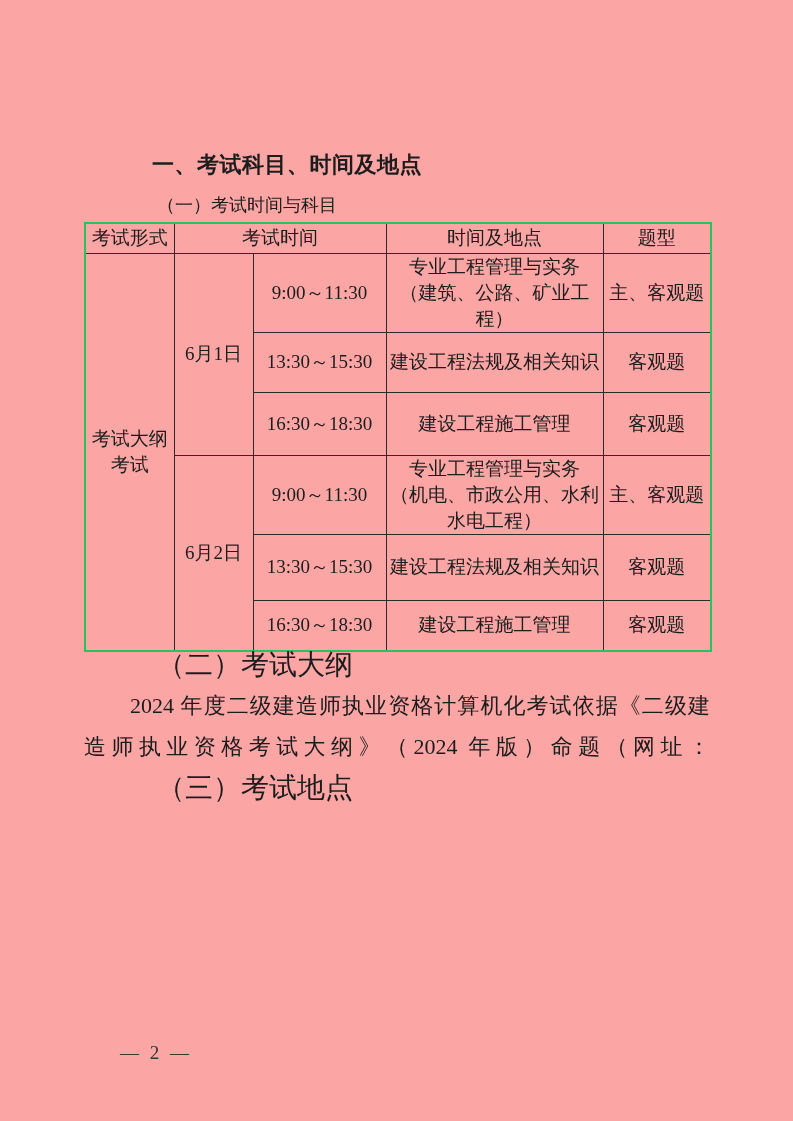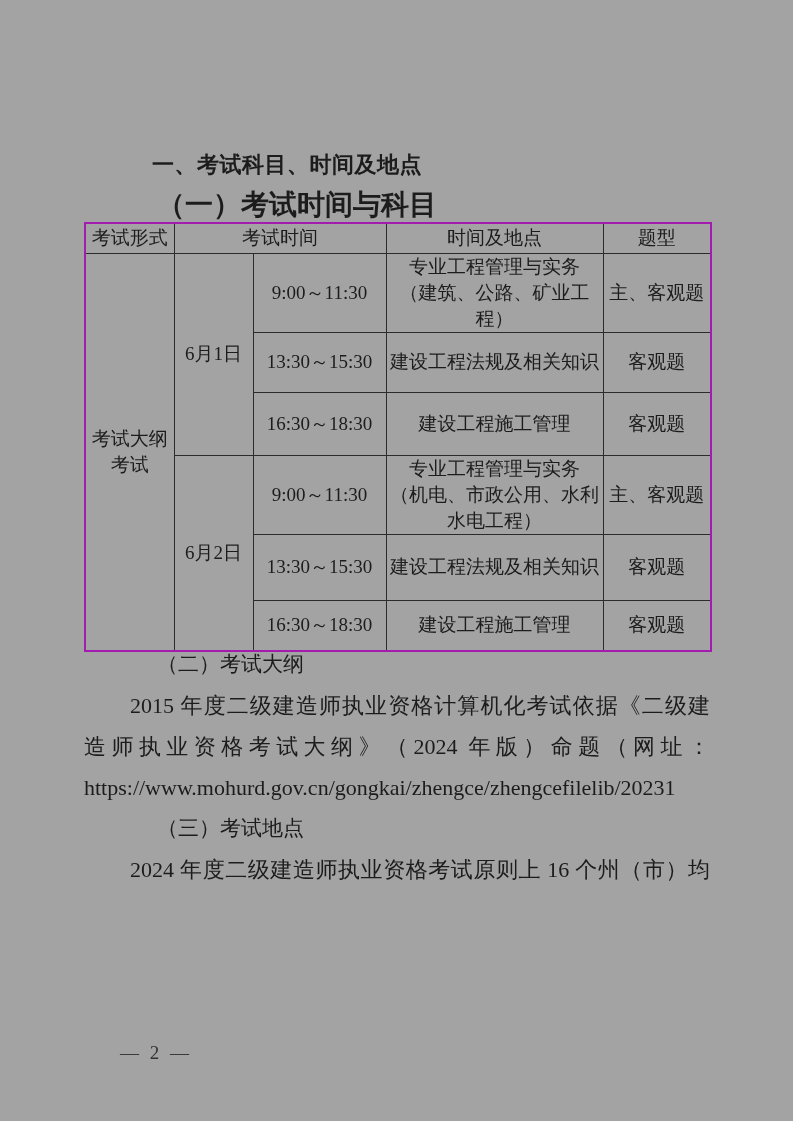--- a/index.html
+++ b/index.html
@@ -1,62 +1,62 @@
 <!DOCTYPE html>
 <html><head>
 <meta charset="utf-8">
 <style>
   html, body { margin: 0; padding: 0; background: #e8e8e8; }
   .page {
     position: relative;
     width: 793px;
     height: 1121px;
-    background: #a3a3a3;
+    background: #fca5a5;
     font-family: "Liberation Serif", "DejaVu Serif", serif;
     color: #1c1c1c;
     overflow: hidden;
   }
   .doc-title {
     position: absolute;
     left: 152px;
     top: 150px;
     margin: 0;
     font-family: "Liberation Sans", "DejaVu Sans", sans-serif;
     font-size: 22px;
     font-weight: bold;
     letter-spacing: 0.5px;
     line-height: 30px;
   }
   .sub1 {
     position: absolute;
     left: 157px;
     top: 191px;
     margin: 0;
-    font-size: 28px;
-    font-weight: bold;
+    font-size: 18px;
+    font-weight: normal;
     line-height: 28px;
   }
   table.exam {
     position: absolute;
     left: 84px;
     top: 222px;
     width: 626px;
     border-collapse: collapse;
     table-layout: fixed;
   }
   table.exam th, table.exam td {
     border: 1.6px solid #2b2b2b;
     text-align: center;
     vertical-align: middle;
     padding: 0 2px;
     font-weight: normal;
     font-size: 19px;
     line-height: 26px;
   }
-  table.exam { border: 2px solid #a21caf; }
+  table.exam { border: 2px solid #22c55e; }
   .pre { white-space: pre-line; }
   .cell-subject { font-size: 17.5px; line-height: 25px; margin-top: 32px; }
   tr.rh  { height: 30px; }
   tr.r1  { height: 66px; }
   tr.r2  { height: 60px; }
   tr.r3  { height: 63px; }
   tr.r4  { height: 75px; }
   tr.r5  { height: 66px; }
   tr.r6  { height: 51px; }
   .bodytext {
@@ -67,21 +67,21 @@
     font-size: 22px;
   }
   .bline {
     line-height: 41px;
     height: 41px;
     text-align: justify;
     overflow: hidden;
   }
   .stretch { text-align-last: justify; }
   .indent { text-indent: 46px; }
-  .subhead { text-indent: 73px; font-size: 21px; }
+  .subhead { text-indent: 73px; font-size: 28px; }
   .footer {
     position: absolute;
     left: 120px;
     top: 1042px;
     font-size: 19px;
     letter-spacing: 3px;
     color: #333;
   }
 </style>
 </head>
@@ -143,22 +143,20 @@
       <tr class="r6">
         <td>16:30～18:30</td>
         <td class="cell-subject">建设工程施工管理</td>
         <td>客观题</td>
       </tr>
     </tbody>
   </table>
 
   <div class="bodytext">
     <div class="bline subhead">（二）考试大纲</div>
-    <div class="bline stretch indent">2015 年度二级建造师执业资格计算机化考试依据《二级建</div>
+    <div class="bline stretch indent">2024 年度二级建造师执业资格计算机化考试依据《二级建</div>
     <div class="bline stretch">造师执业资格考试大纲》（2024 年版）命题（网址：</div>
-    <div class="bline">https://www.mohurd.gov.cn/gongkai/zhengce/zhengcefilelib/20231</div>
     <div class="bline subhead">（三）考试地点</div>
-    <div class="bline stretch indent">2024 年度二级建造师执业资格考试原则上 16 个州（市）均</div>
   </div>
 
   <div class="footer">— 2 —</div>
 
 </div>
 
 </body></html>

